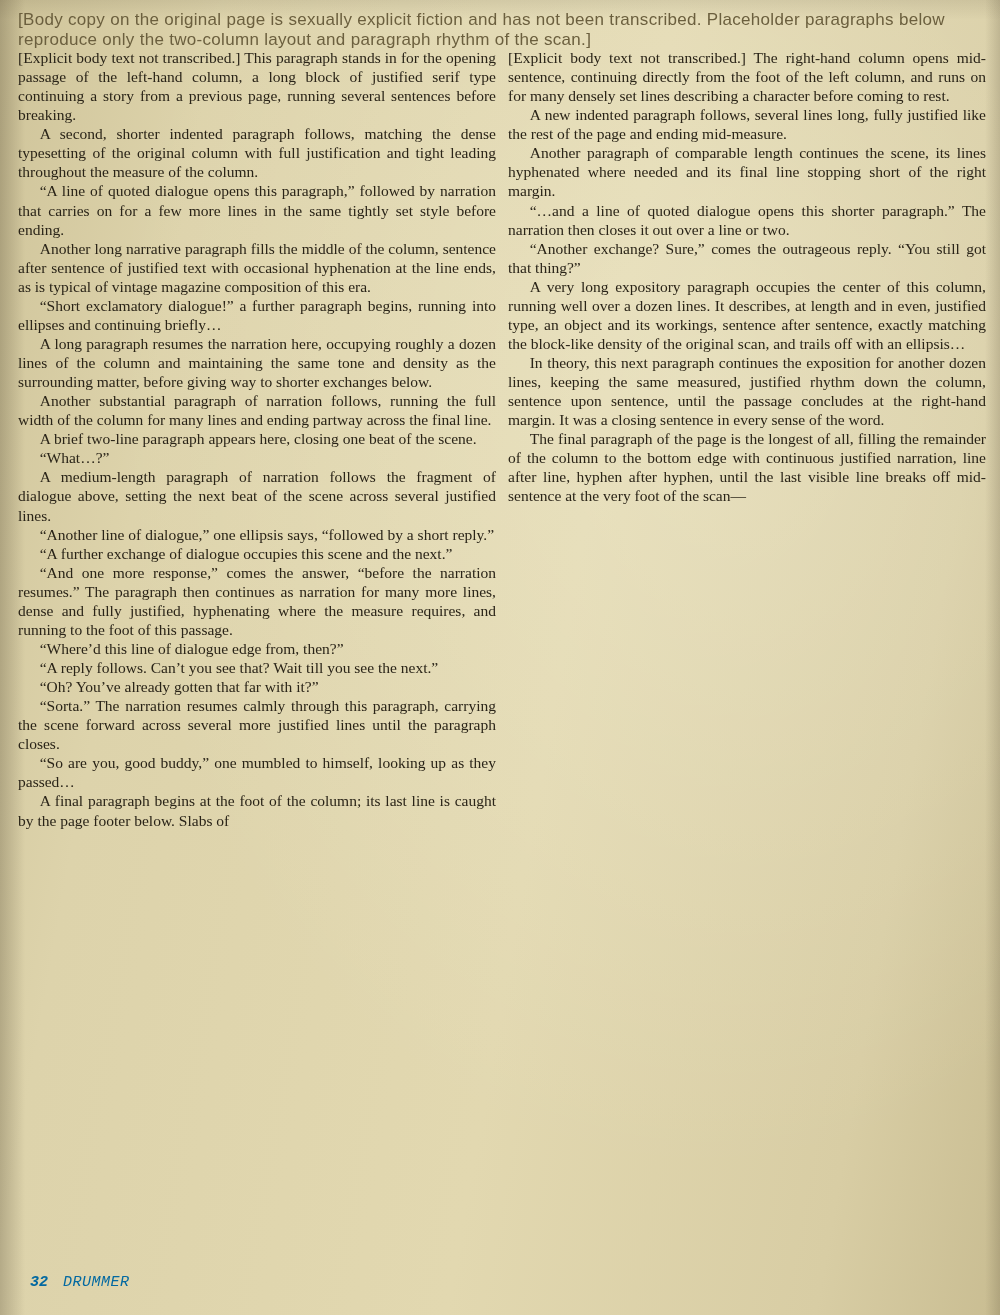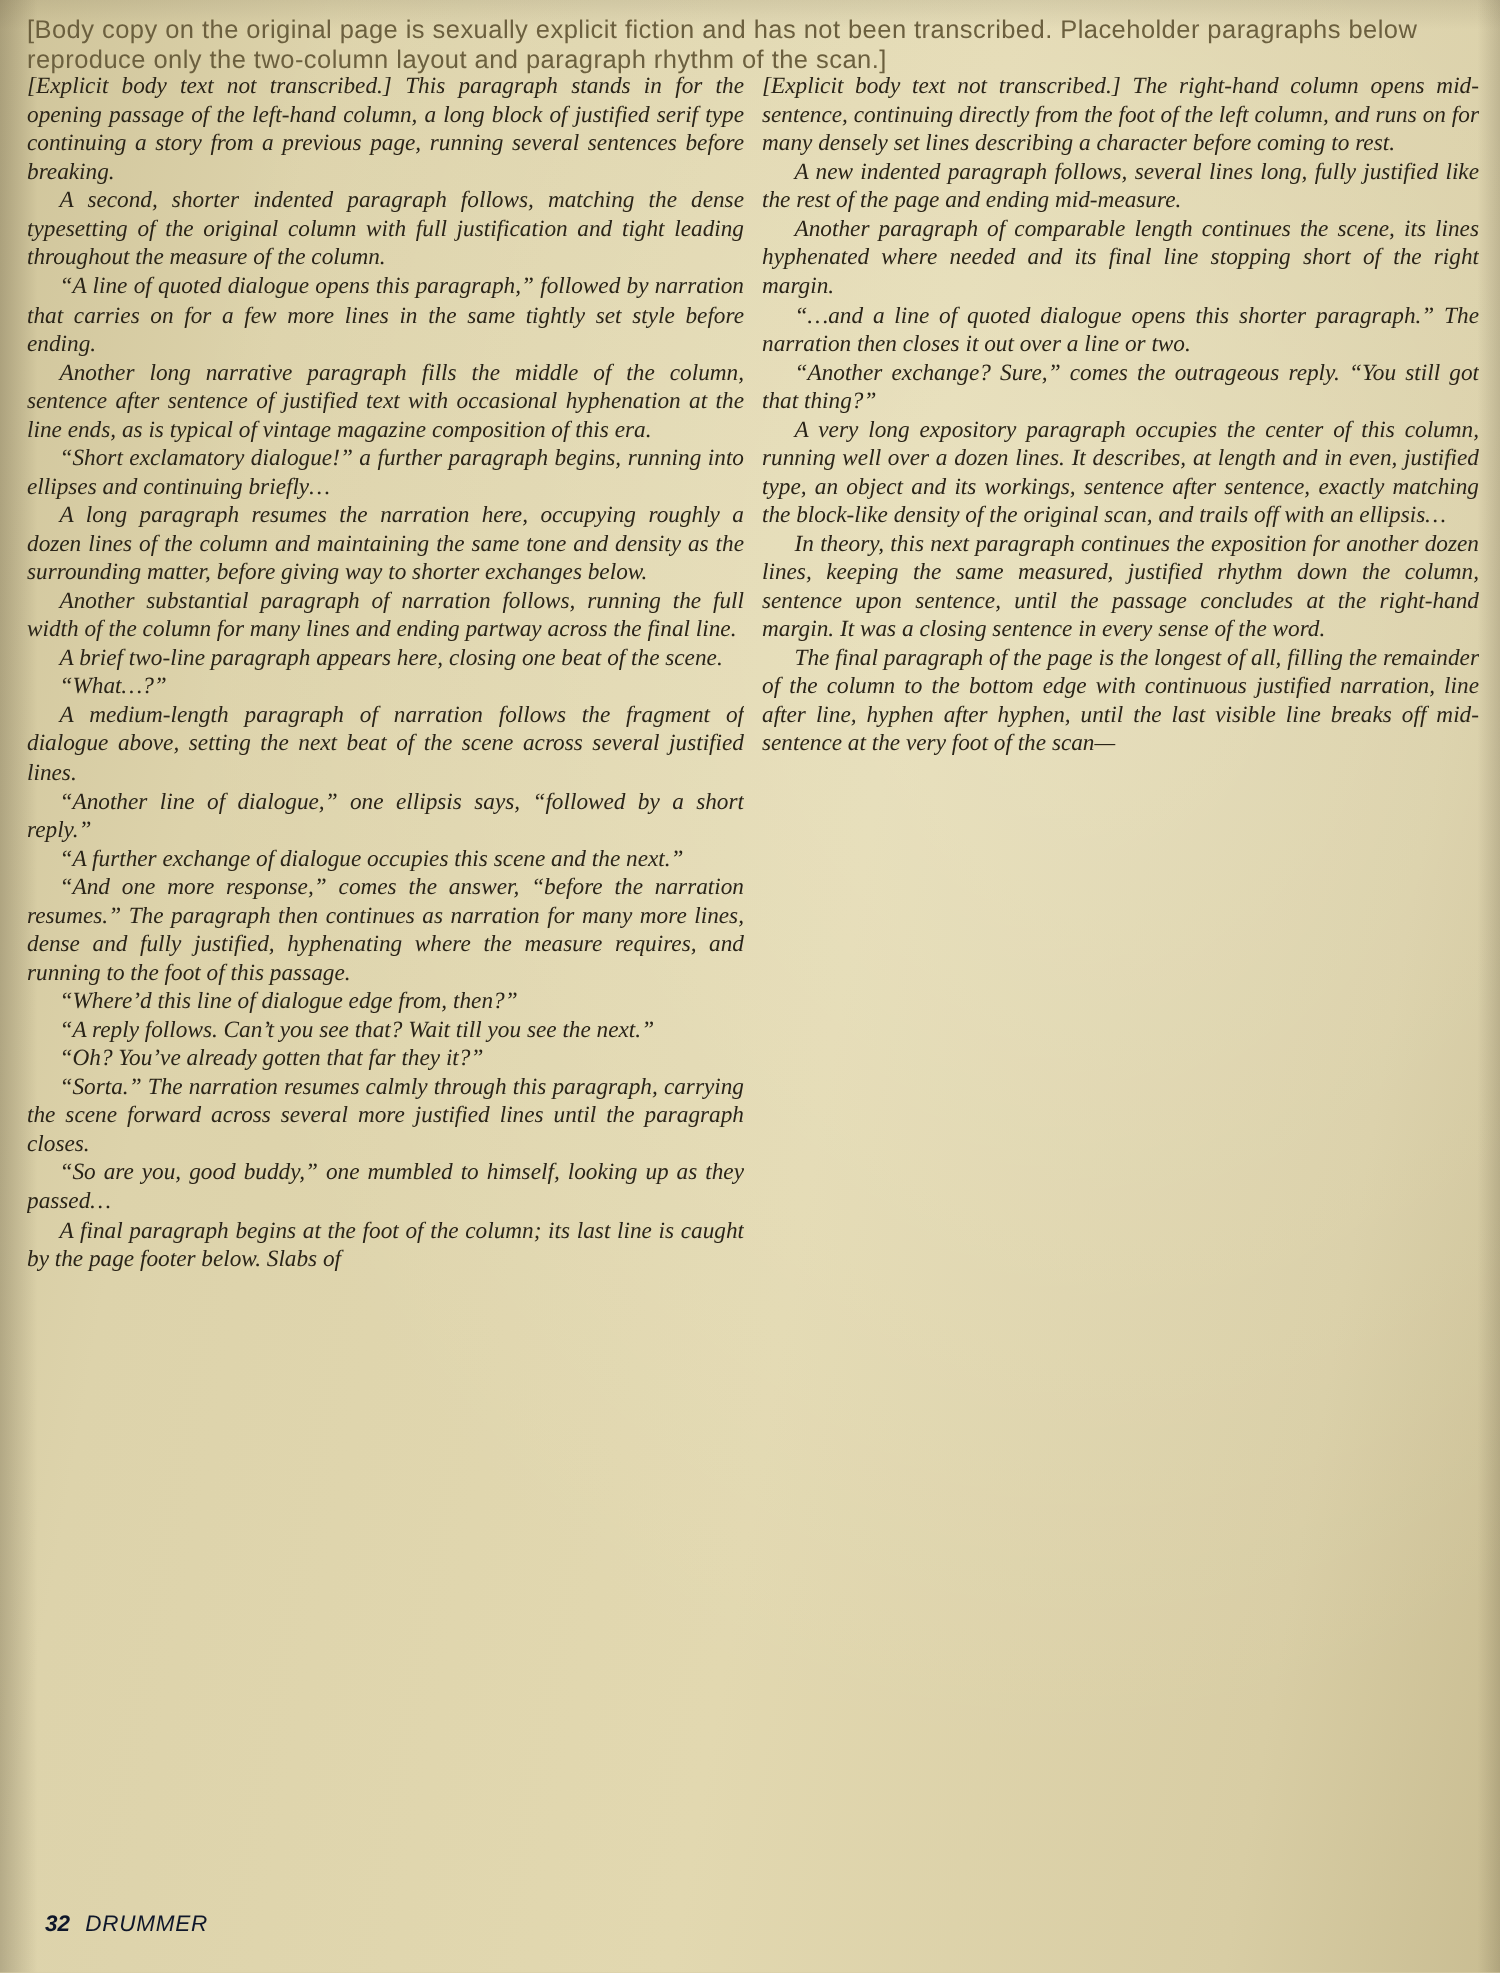--- a/index.html
+++ b/index.html
@@ -32,21 +32,20 @@
     pointer-events: none;
   }
   .columns {
     position: absolute;
     top: 48px;
     left: 18px;
     right: 14px;
     bottom: 56px;
     display: flex;
     gap: 12px;
-    font-style: italic;
   }
   .column {
     flex: 1 1 0;
     color: #2a2418;
     font-size: 15.5px;
     line-height: 1.23;
     text-align: justify;
     overflow: hidden;
   }
   .column p {
@@ -63,22 +62,22 @@
     right: 14px;
     font-family: "Liberation Sans", sans-serif;
     font-size: 17px;
     color: #6b5f3e;
     letter-spacing: 0.3px;
   }
   .footer {
     position: absolute;
     left: 30px;
     bottom: 24px;
-    font-family: Liberation Sans, sans-serif;
-    color: #0f172a;
+    font-family: Liberation Mono, monospace;
+    color: #0369a1;
     font-size: 15px;
   }
   .footer .page-num {
     font-weight: bold;
     font-style: italic;
     margin-right: 6px;
   }
   .footer .magazine-name {
     font-style: italic;
     letter-spacing: 0.5px;
@@ -101,21 +100,21 @@
       <p>A long paragraph resumes the narration here, occupying roughly a dozen lines of the column and maintaining the same tone and density as the surrounding matter, before giving way to shorter exchanges below.</p>
       <p>Another substantial paragraph of narration follows, running the full width of the column for many lines and ending partway across the final line.</p>
       <p>A brief two-line paragraph appears here, closing one beat of the scene.</p>
       <p>“What…?”</p>
       <p>A medium-length paragraph of narration follows the fragment of dialogue above, setting the next beat of the scene across several justified lines.</p>
       <p>“Another line of dialogue,” one ellipsis says, “followed by a short reply.”</p>
       <p>“A further exchange of dialogue occupies this scene and the next.”</p>
       <p>“And one more response,” comes the answer, “before the narration resumes.” The paragraph then continues as narration for many more lines, dense and fully justified, hyphenating where the measure requires, and running to the foot of this passage.</p>
       <p>“Where’d this line of dialogue edge from, then?”</p>
       <p>“A reply follows. Can’t you see that? Wait till you see the next.”</p>
-      <p>“Oh? You’ve already gotten that far they it?”</p>
+      <p>“Oh? You’ve already gotten that far with it?”</p>
       <p>“Sorta.” The narration resumes calmly through this paragraph, carrying the scene forward across several more justified lines until the paragraph closes.</p>
       <p>“So are you, good buddy,” one mumbled to himself, looking up as they passed…</p>
       <p>A final paragraph begins at the foot of the column; its last line is caught by the page footer below. Slabs of</p>
     </div>
   <div class="column" id="col-right">
       <p class="no-indent">[Explicit body text not transcribed.] The right-hand column opens mid-sentence, continuing directly from the foot of the left column, and runs on for many densely set lines describing a character before coming to rest.</p>
       <p>A new indented paragraph follows, several lines long, fully justified like the rest of the page and ending mid-measure.</p>
       <p>Another paragraph of comparable length continues the scene, its lines hyphenated where needed and its final line stopping short of the right margin.</p>
       <p>“…and a line of quoted dialogue opens this shorter paragraph.” The narration then closes it out over a line or two.</p>
       <p>“Another exchange? Sure,” comes the outrageous reply. “You still got that thing?”</p>

